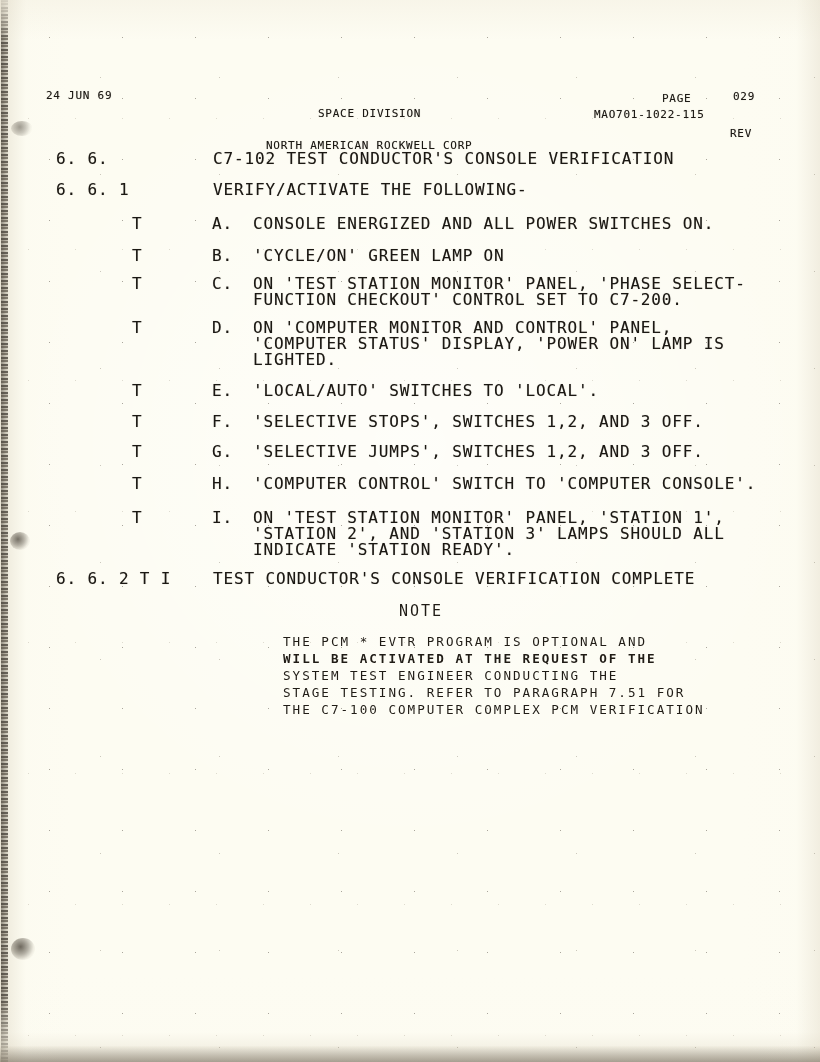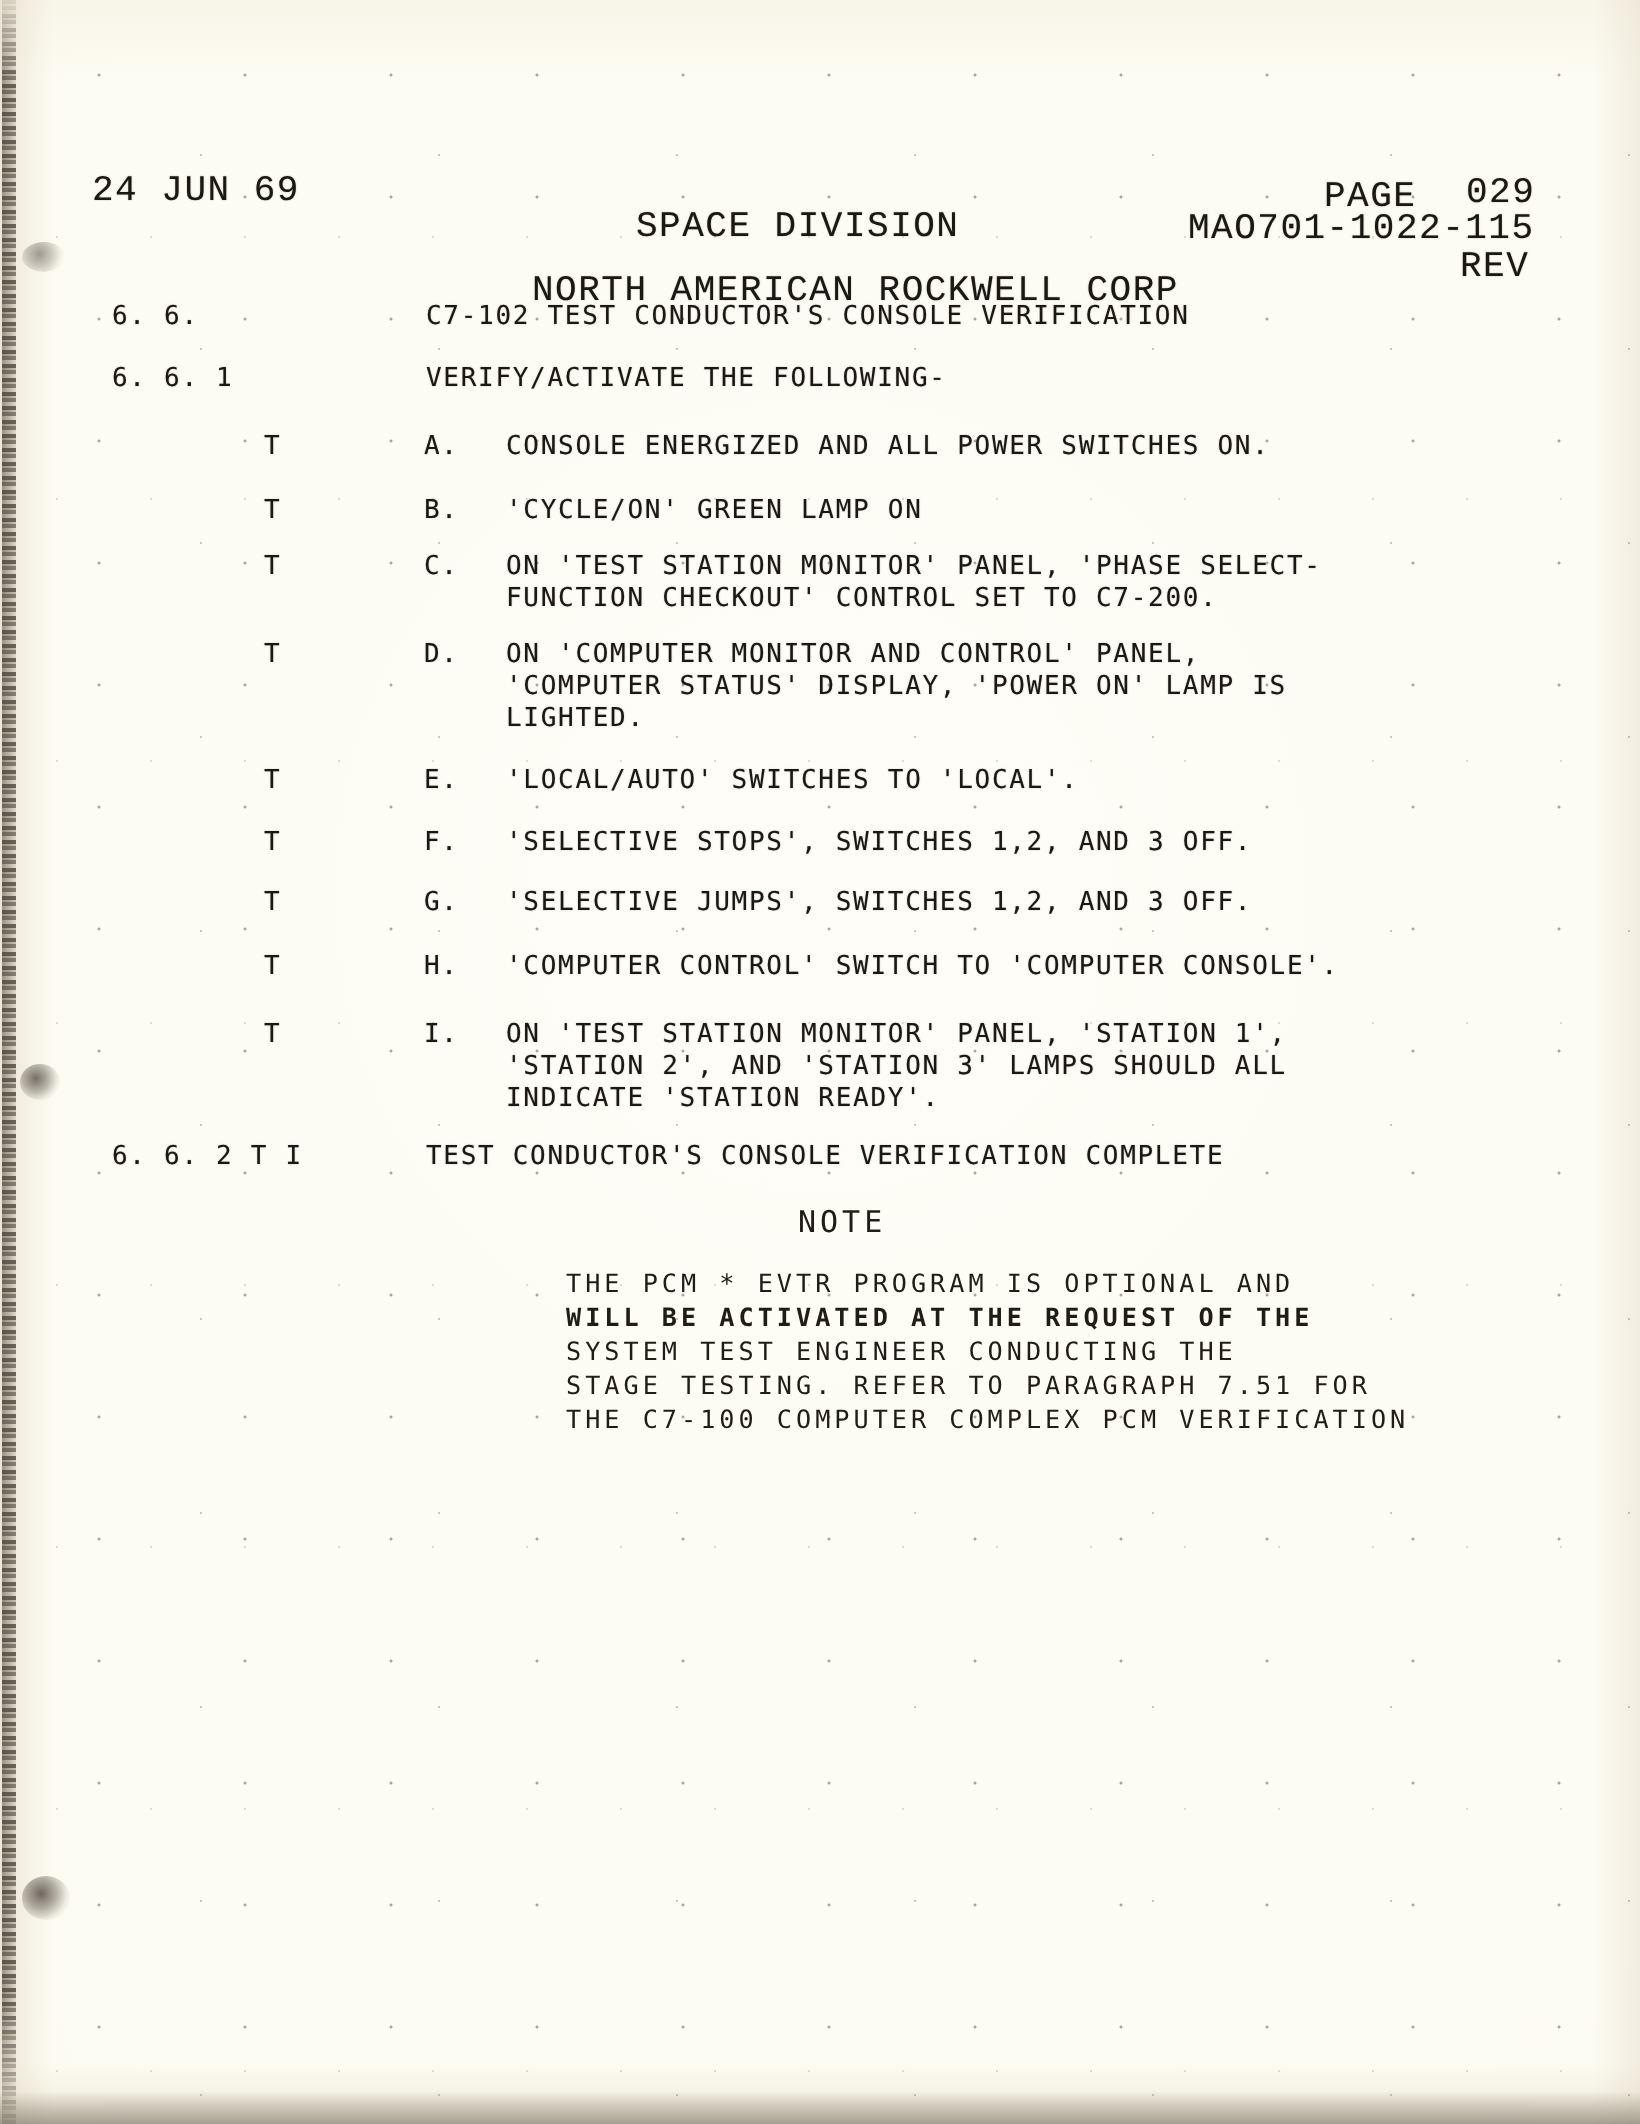--- a/index.html
+++ b/index.html
@@ -78,28 +78,28 @@
     background:
       radial-gradient(circle at 40% 40%, rgba(45,38,28,0.80) 0%, rgba(60,52,40,0.45) 38%, rgba(120,110,90,0.12) 66%, rgba(0,0,0,0) 80%);
     filter: blur(0.3px);
   }
 
   
   .tl {
     position: absolute;
     white-space: pre;
     font-family: "DejaVu Sans Mono", monospace;
-    font-size: 13px;
+    font-size: 16px;
     letter-spacing: 0.85px;
     line-height: 14px;
     color: #1b1813;
     text-shadow: 0 0 0.7px rgba(40,34,26,0.42);
   }
 
-  .hdr { font-size: 18px; letter-spacing: 0.75px; font-family: Liberation Mono, monospace; }
+  .hdr { font-size: 11px; letter-spacing: 0.75px; }
 
   
   .note-body {
     font-family: "DejaVu Sans Mono", monospace;
     font-size: 12.6px;
     letter-spacing: 2.0px;
     line-height: 16.6px;
     color: #201c16;
   }
 

